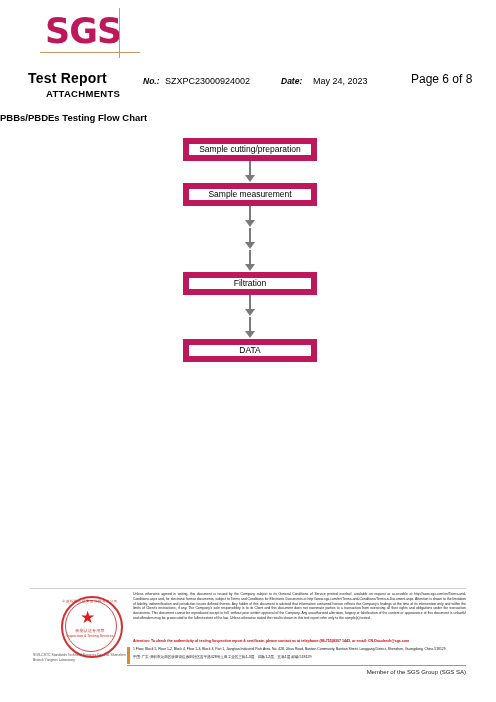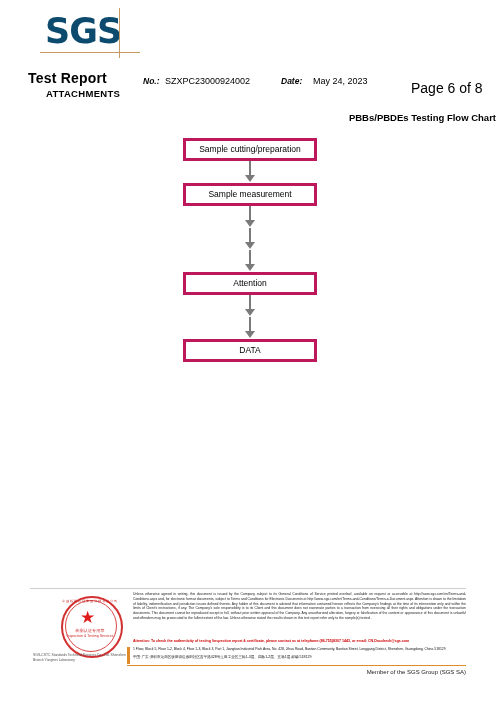--- a/index.html
+++ b/index.html
@@ -22,21 +22,21 @@
     left: 0; top: 0;
     width: 496px; height: 68px;
   }
   #sgs-logo {
     position: absolute;
     left: 45px; top: 14px;
     font-family: "DejaVu Sans", sans-serif;
     font-size: 35px;
     font-weight: bold;
     letter-spacing: -1px;
-    color: #0c4a6e;
+    color: #be185d;
     line-height: 1;
   }
   #logo-vrule {
     position: absolute;
     left: 119px; top: 8px;
     width: 1px; height: 50px;
     background: #c79a63;
   }
   #logo-hrule {
     position: absolute;
@@ -69,40 +69,40 @@
   }
   .meta-val {
     position: absolute;
     font-size: 9px;
     top: 76px;
   }
   #meta-no-key  { left: 143px; }
   #meta-no-val  { left: 165px; }
   #meta-date-key{ left: 281px; }
   #meta-date-val{ left: 313px; }
-  #meta-page    { left: 411px; top: 80px; position: absolute; font-size: 14px; text-align: center; }
+  #meta-page    { left: 411px; top: 72px; position: absolute; font-size: 12px; text-align: center; }
 
   
   #flow-title {
     position: absolute;
     left: 0; top: 112px;
     width: 496px;
-    text-align: right;
+    text-align: left;
     font-size: 9.5px;
     font-weight: bold;
   }
   #flow-chart {
     position: absolute;
     left: 183px; top: 138px;
     width: 134px;
   }
   .flow-box {
     box-sizing: border-box;
     width: 134px;
-    border: 3px solid #be185d;
+    border: 6px solid #be185d;
     background: #ffffff;
     font-size: 8.5px;
     color: #000;
     text-align: center;
     display: flex;
     align-items: center;
     justify-content: center;
     line-height: 1.25;
     padding: 2px 4px;
   }
@@ -287,21 +287,21 @@
     </div>
     <div class="connector">
       <div class="stem"></div>
       <div class="head"></div>
     </div>
     <div class="connector">
       <div class="stem"></div>
       <div class="head"></div>
     </div>
     <div class="flow-box h1">
-      <span>Attention</span>
+      <span>Filtration</span>
     </div>
     <div class="connector">
       <div class="stem"></div>
       <div class="head"></div>
     </div>
     <div class="connector">
       <div class="stem"></div>
       <div class="head"></div>
     </div>
     <div class="flow-box h1">

